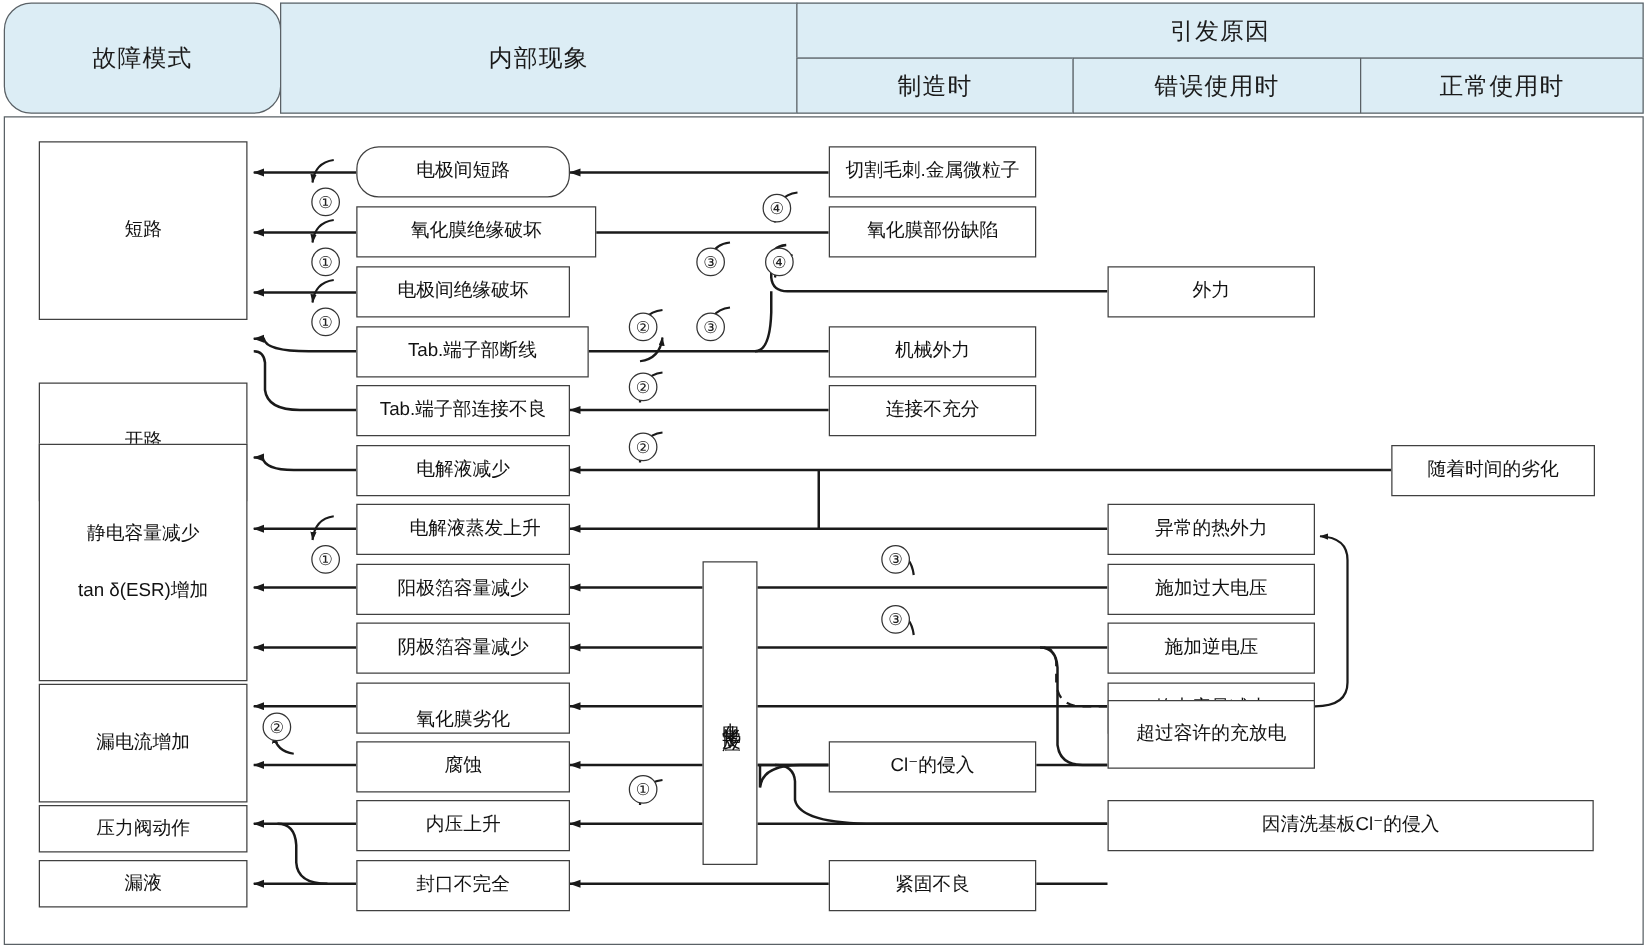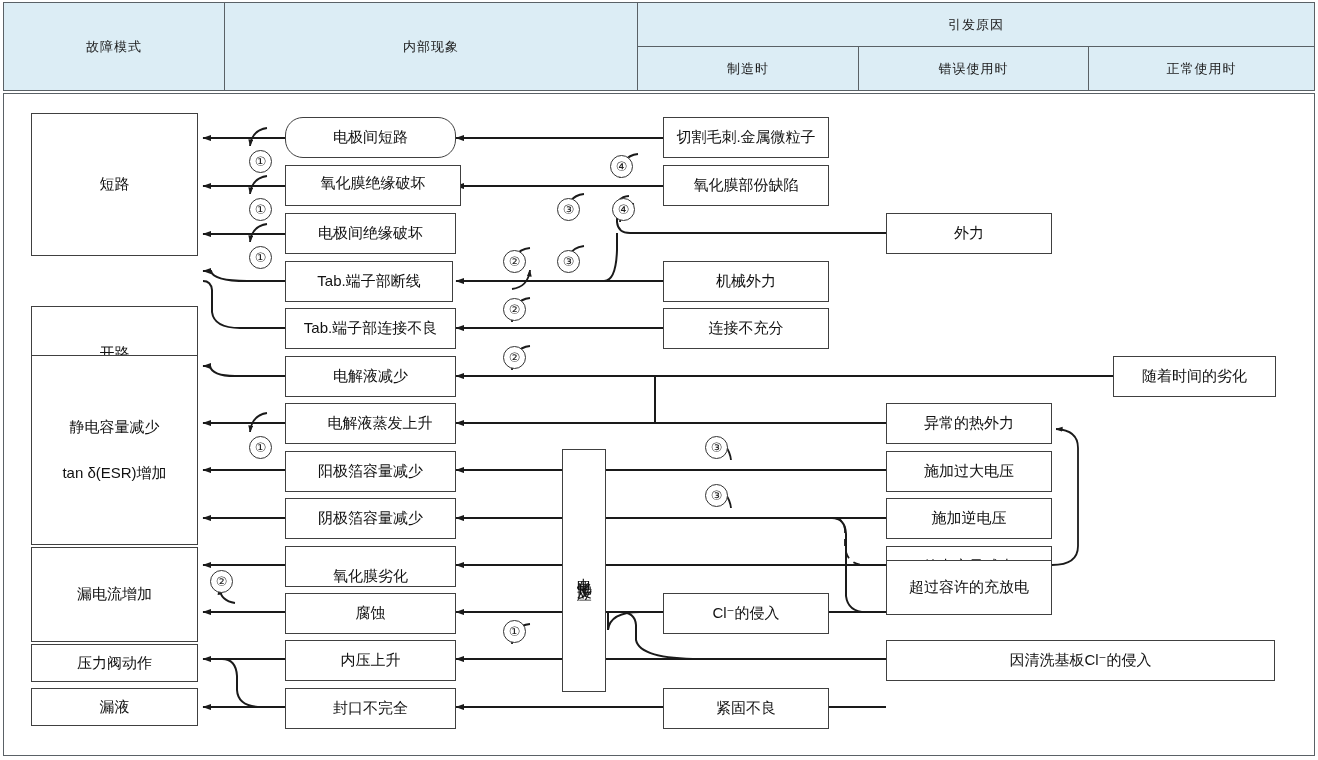--- a/index.html
+++ b/index.html
@@ -2,21 +2,21 @@
 <html><head>
 <meta charset="utf-8">
 <style>
   html,body{margin:0;padding:0;background:#fff;}
   body{font-family:"Liberation Sans","DejaVu Sans",sans-serif;}
   #page{position:relative;width:1318px;height:760px;background:#fff;overflow:hidden;}
 
   
   .hdr{position:absolute;box-sizing:border-box;background:#dcedf5;border:1px solid #5a6166;
        display:flex;align-items:center;justify-content:center;color:#1a1a1a;}
-  .hdr span{font-size:13px;letter-spacing:1px;}
+  .hdr span{font-size:19px;letter-spacing:1px;}
 
   
   #frame{position:absolute;left:3px;top:93px;width:1312px;height:663px;
          box-sizing:border-box;border:1px solid #5a6166;background:#fff;}
 
   
   .bx{position:absolute;box-sizing:border-box;border:1.4px solid #404040;background:#fff;
       display:flex;align-items:center;justify-content:center;text-align:center;
       color:#111;font-size:15px;line-height:1.35;z-index:4;}
   .bx.big{font-size:15px;}
@@ -30,21 +30,21 @@
   .cnum{position:absolute;width:21px;height:21px;border:1.3px solid #333;border-radius:50%;
         display:flex;align-items:center;justify-content:center;font-size:13px;color:#222;
         background:#fff;z-index:6;}
   .tan{font-size:15px;}
 </style>
 </head>
 <body>
 
 <div id="page">
 
-  <div class="hdr" style="left:3px;top:2px;width:222px;height:89px;">
+  <div class="hdr" style="left:3px;top:2px;width:222px;height:89px;border-radius:22px;">
     <span>故障模式</span>
   </div>
   <div class="hdr" style="left:224px;top:2px;width:414px;height:89px;">
     <span>内部现象</span>
   </div>
   <div class="hdr" style="left:637px;top:2px;width:678px;height:45px;">
     <span>引发原因</span>
   </div>
   <div class="hdr" style="left:637px;top:46px;width:222px;height:45px;">
     <span>制造时</span>
@@ -156,27 +156,27 @@
   <div class="bx big" style="left:31px;top:644px;width:167px;height:38px;">
     <span>压力阀动作</span>
   </div>
   <div class="bx big" style="left:31px;top:688px;width:167px;height:38px;justify-content:center;">
     <span>漏液</span>
   </div>
 
   <div class="bx" style="left:285px;top:117px;width:171px;height:41px;border-radius:18px;">
     <span>电极间短路</span>
     </div>
-  <div class="bx" style="left:285px;top:165px;width:176px;height:41px;font-family:Liberation Mono, monospace;">
+  <div class="bx" style="left:285px;top:165px;width:192px;height:41px;">
     <span>氧化膜绝缘破坏</span>
     </div>
   <div class="bx" style="left:285px;top:213px;width:171px;height:41px;">
     <span>电极间绝缘破坏</span>
     </div>
-  <div class="bx" style="left:285px;top:261px;width:168px;height:41px;">
+  <div class="bx" style="left:285px;top:261px;width:186px;height:41px;">
     <span>Tab.端子部断线</span>
     </div>
   <div class="bx" style="left:285px;top:308px;width:171px;height:41px;">
     <span>Tab.端子部连接不良</span>
     </div>
   <div class="bx" style="left:285px;top:356px;width:171px;height:41px;">
     <span>电解液减少</span>
     </div>
   <div class="bx" style="left:285px;top:403px;width:171px;height:41px;padding-left:19px;">
     <span>电解液蒸发上升</span>

